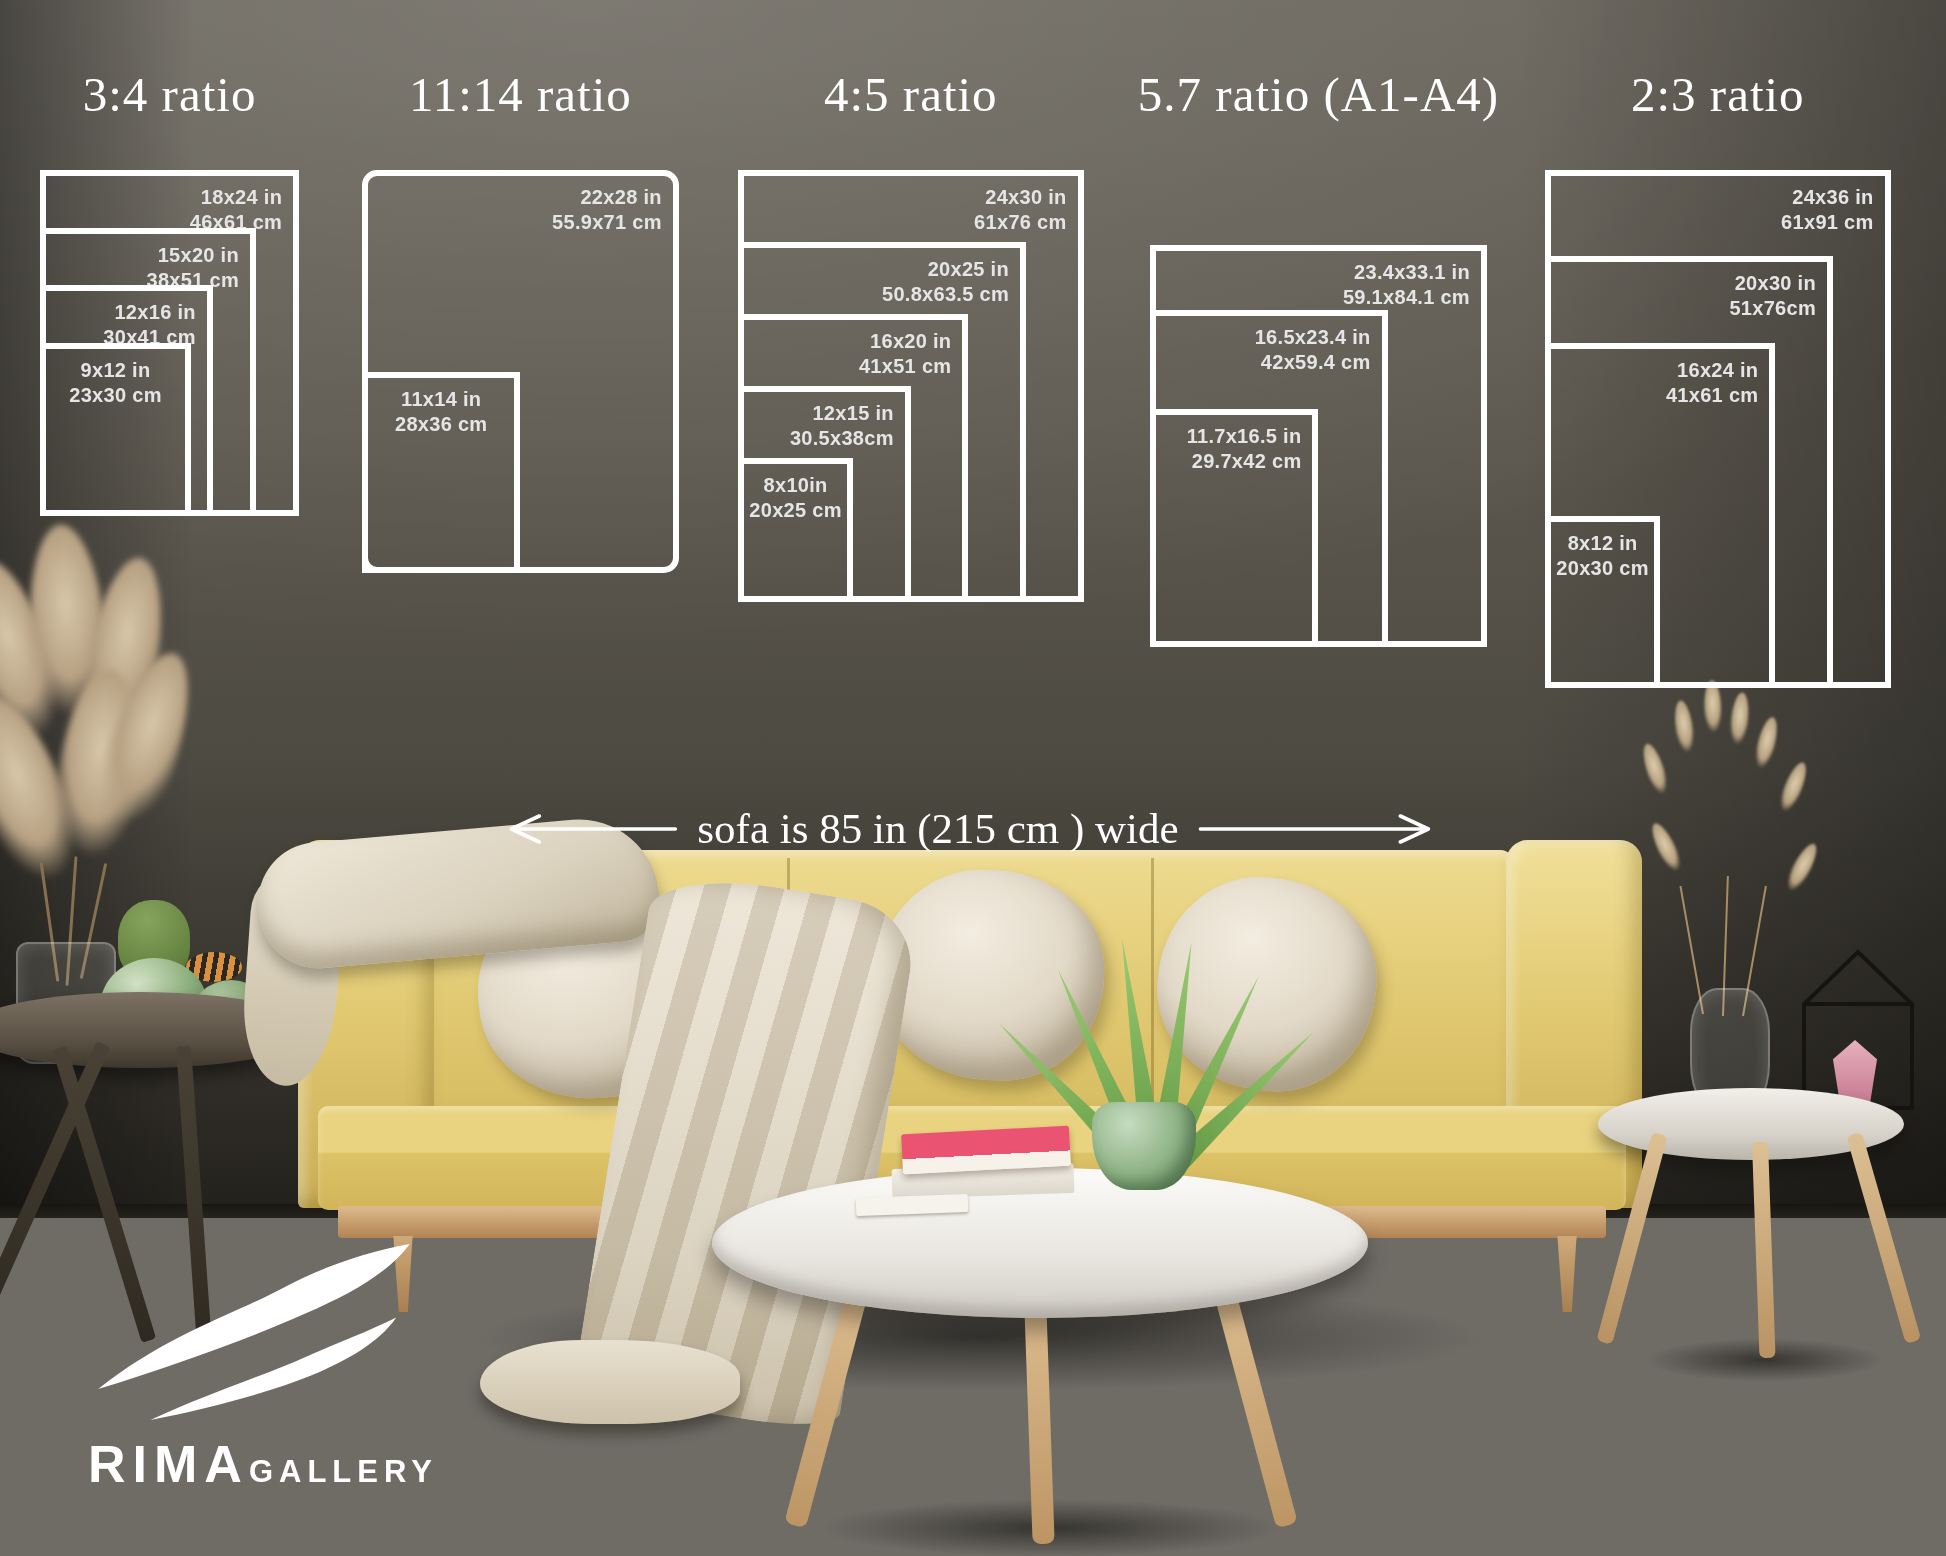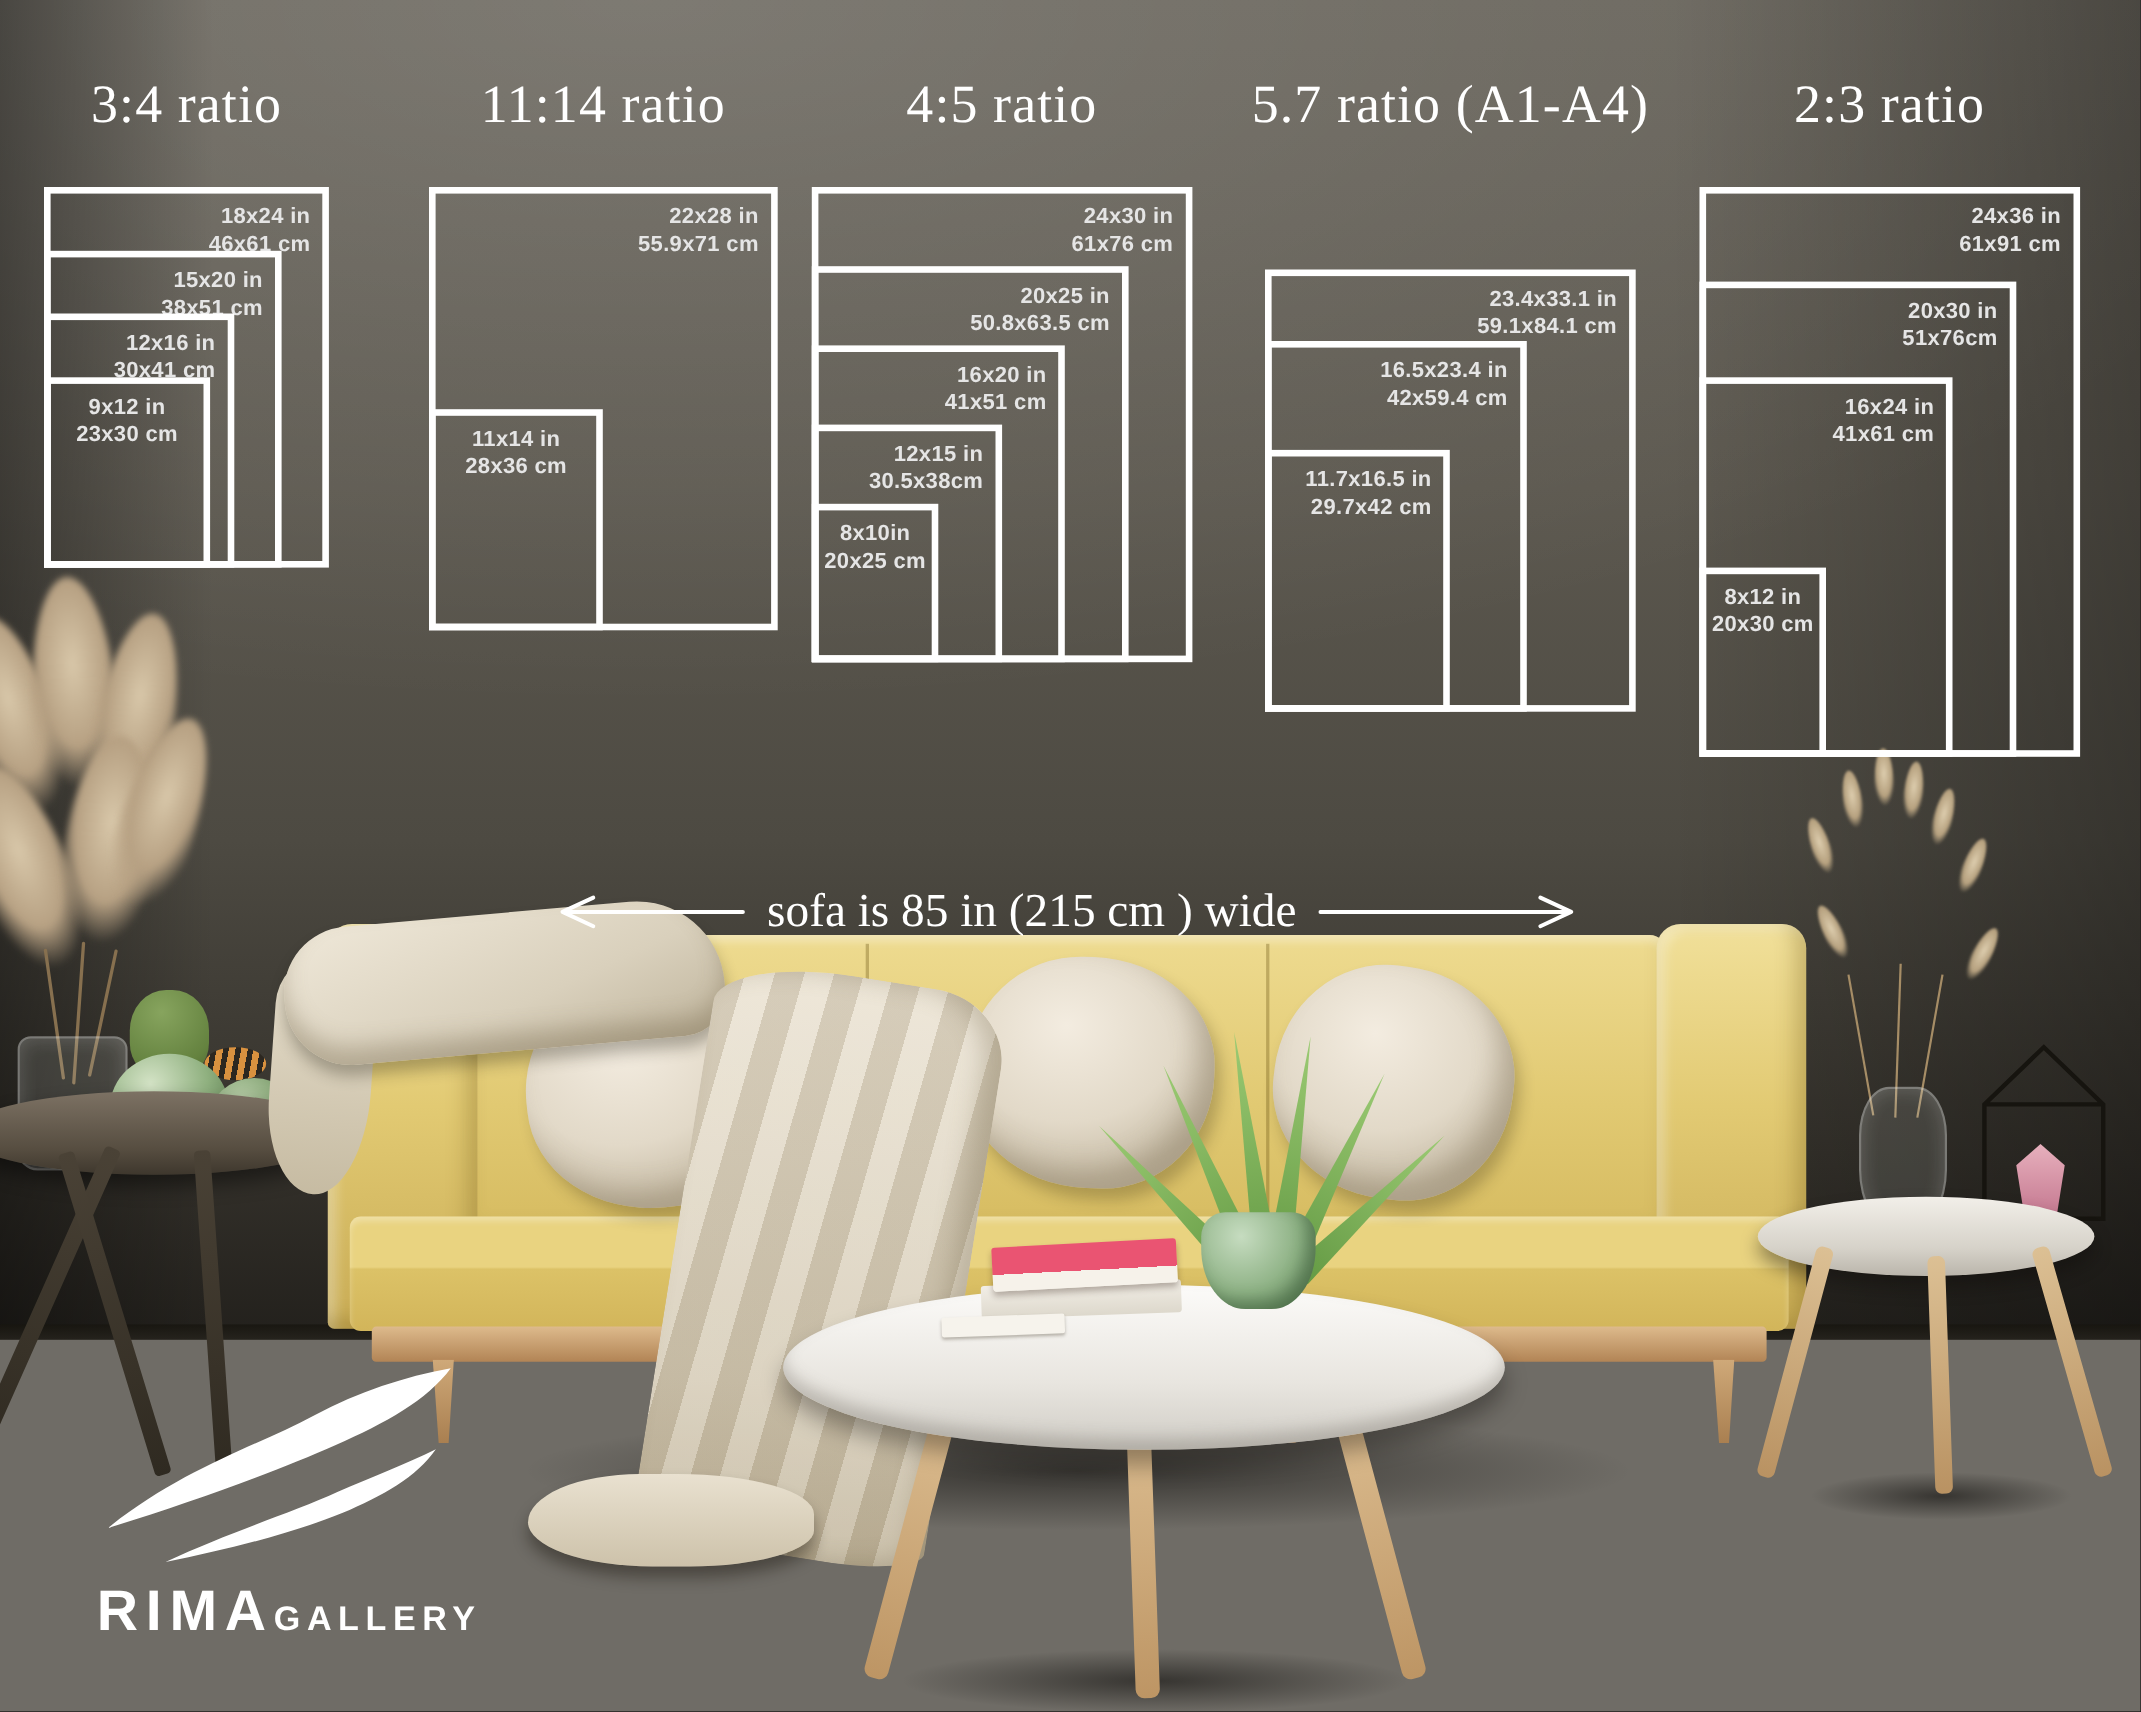--- a/index.html
+++ b/index.html
@@ -258,23 +258,23 @@
             <div>30x41 cm</div>
           </div>
         </div>
         <div class="size-box" style="width: 151px; height: 172.8px; z-index: 13;">
           <div class="size-label center">
             <div>9x12 in</div>
             <div>23x30 cm</div>
           </div>
         </div>
       </div>
-      <div class="ratio-group" style="left: 362px; top: 170px; width: 316.8px; height: 403.2px; margin-left: 28px;">
+      <div class="ratio-group" style="left: 362px; top: 170px; width: 316.8px; height: 403.2px;">
         <div class="ratio-title">11:14 ratio</div>
-        <div class="size-box" style="width: 316.8px; height: 403.2px; z-index: 10;">
+        <div class="size-box" style="width: 316.8px; height: 403.2px; z-index: 10; border-radius: 15px;">
           <div class="size-label">
             <div>22x28 in</div>
             <div>55.9x71 cm</div>
           </div>
         </div>
         <div class="size-box" style="width: 158.4px; height: 201.6px; z-index: 11;">
           <div class="size-label center">
             <div>11x14 in</div>
             <div>28x36 cm</div>
           </div>

